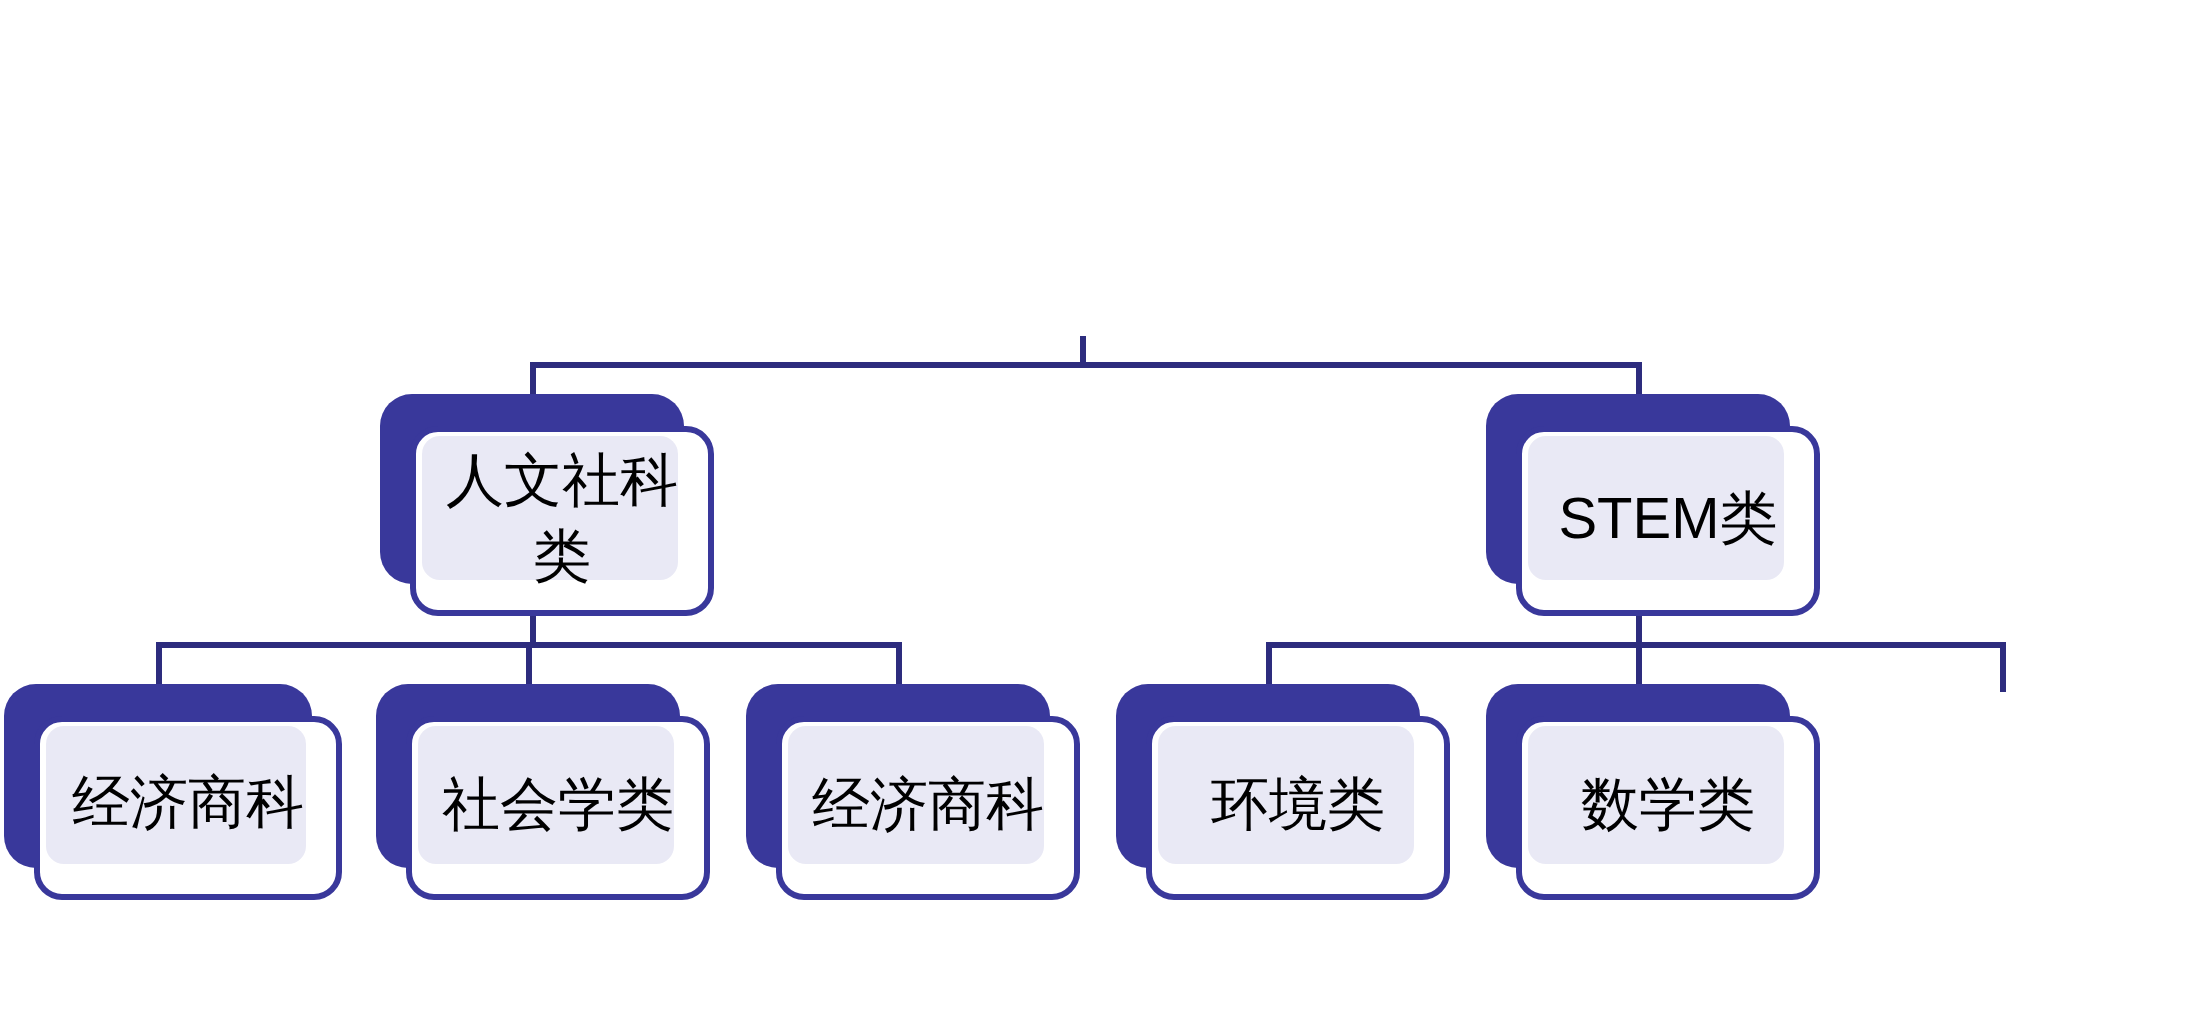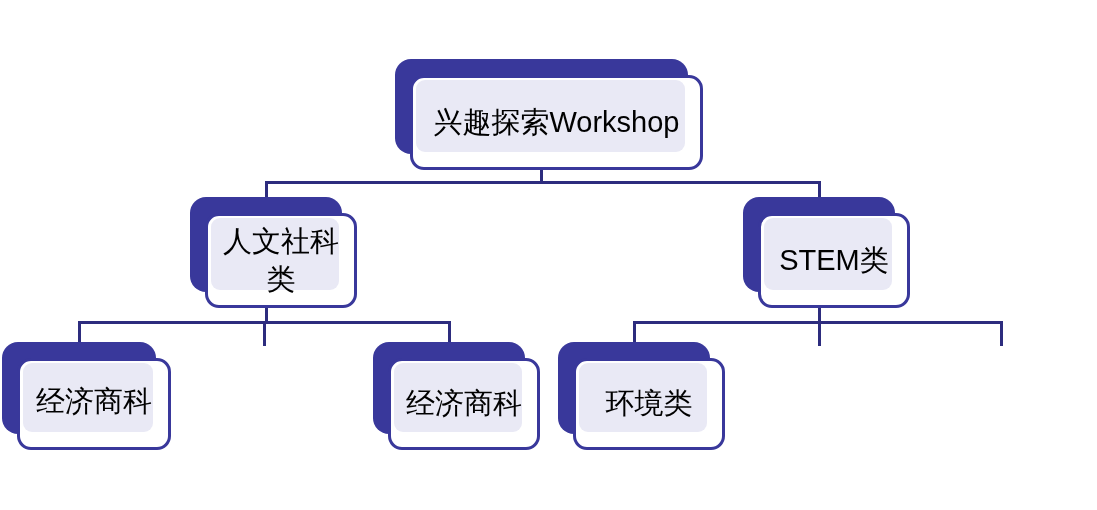--- a/index.html
+++ b/index.html
@@ -109,27 +109,20 @@
   <div class="conn v" id="v-leaf-econ"></div>
   <div class="conn v" id="v-leaf-social"></div>
   <div class="conn v" id="v-leaf-psych"></div>
 
   <div class="conn v" id="v-stem-down"></div>
   <div class="conn h" id="h-level2-right"></div>
   <div class="conn v" id="v-leaf-env"></div>
   <div class="conn v" id="v-leaf-math"></div>
   <div class="conn v" id="v-leaf-eng"></div>
 
-  <div class="node" id="node-root">
-    <div class="shadow"></div>
-    <div class="face">
-      <div class="inner"></div>
-      <div class="label">兴趣探索Workshop</div>
-    </div>
-  </div>
 
   <div class="node" id="node-stem">
     <div class="shadow"></div>
     <div class="face">
       <div class="inner"></div>
       <div class="label">STEM类</div>
     </div>
   </div>
 
   <div class="node" id="node-humanities">
@@ -141,32 +134,46 @@
   </div>
 
   <div class="node" id="node-econ">
     <div class="shadow"></div>
     <div class="face">
       <div class="inner"></div>
       <div class="label">经济商科</div>
     </div>
   </div>
 
+  <div class="node" id="node-social">
+    <div class="shadow"></div>
+    <div class="face">
+      <div class="inner"></div>
+      <div class="label">社会学类</div>
+    </div>
+  </div>
 
   <div class="node" id="node-psych">
     <div class="shadow"></div>
     <div class="face">
       <div class="inner"></div>
       <div class="label">经济商科</div>
     </div>
   </div>
 
   <div class="node" id="node-env">
     <div class="shadow"></div>
     <div class="face">
       <div class="inner"></div>
       <div class="label">环境类</div>
     </div>
   </div>
 
+  <div class="node" id="node-math">
+    <div class="shadow"></div>
+    <div class="face">
+      <div class="inner"></div>
+      <div class="label">数学类</div>
+    </div>
+  </div>
 
 
 </div>
 
 </body></html>

